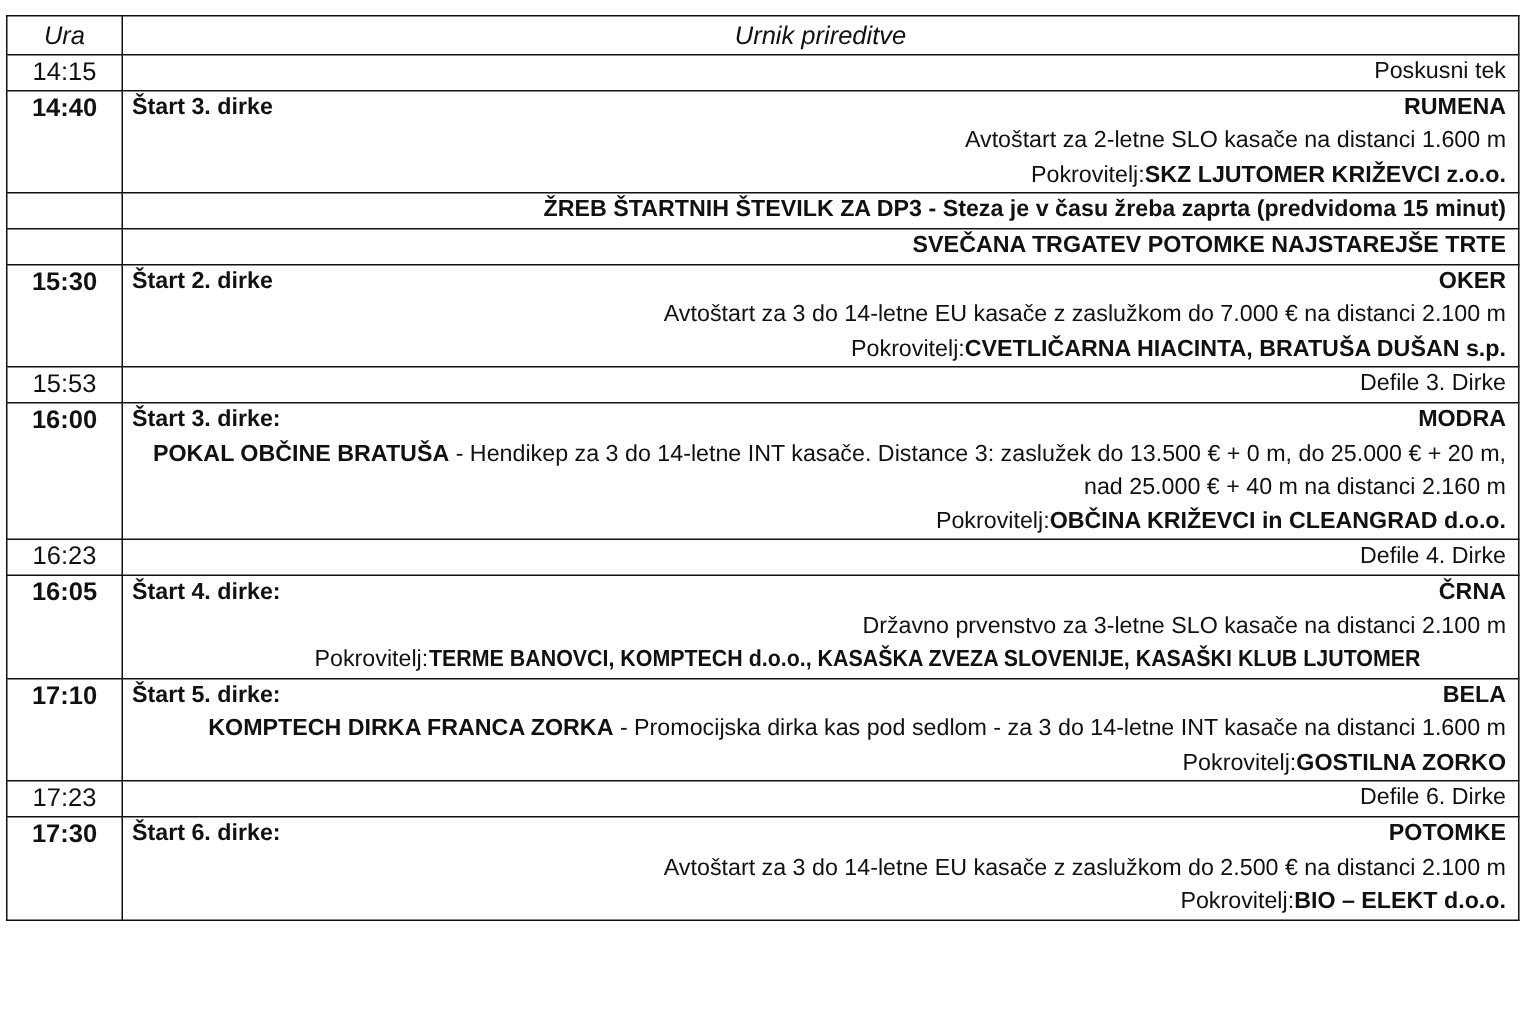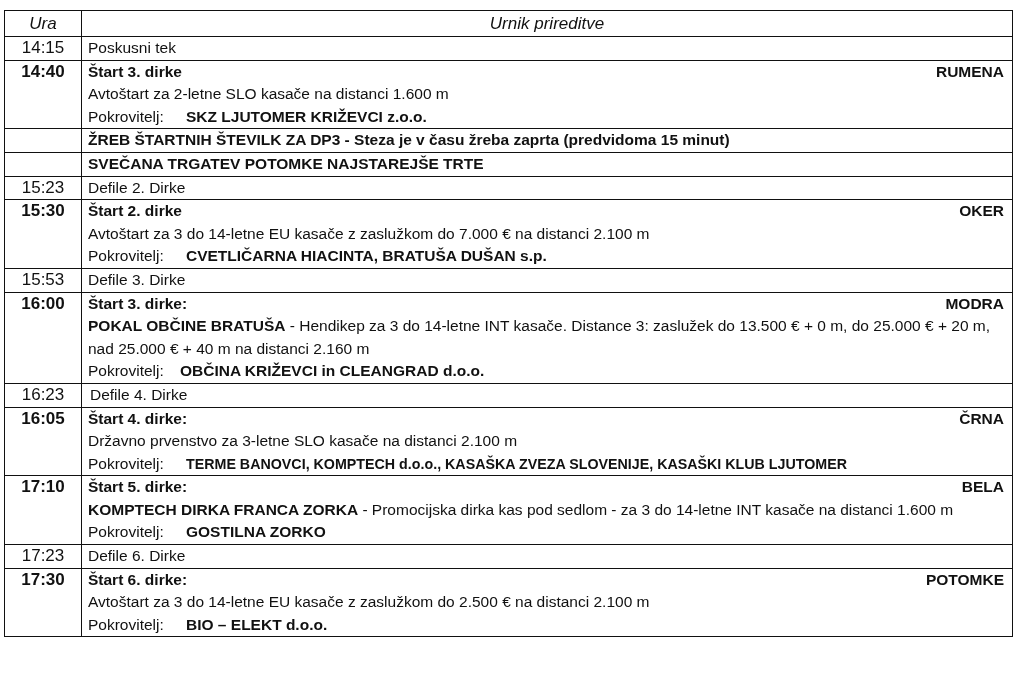--- a/index.html
+++ b/index.html
@@ -2,21 +2,21 @@
 <html><head>
 <meta charset="utf-8">
 <style>
   html, body { margin: 0; padding: 0; background: #ffffff; }
   body { width: 1024px; height: 678px; position: relative; overflow: hidden;
          font-family: "Liberation Sans", sans-serif; color: #111; }
   .sched { position: absolute; left: 4px; top: 10px; width: 1009px; }
   table { border-collapse: collapse; width: 1009px; table-layout: fixed; }
   col.c-time { width: 77px; }
   td, th { border: 1.5px solid #111; padding: 0; vertical-align: top;
-           font-size: 15.5px; line-height: 22.6px; }
+           font-size: 15.5px; line-height: 22.6px; text-align: right; }
   th { font-style: italic; font-weight: normal; font-size: 17px; text-align: center; height: 25px; line-height: 25px; }
   td.time { text-align: center; font-size: 17px; }
   td.time.bold { font-weight: bold; }
   td.desc { padding-left: 6px; padding-right: 8px; }
   .line { display: block; white-space: nowrap; transform-origin: left; }
   .hdr-line { display: flex; justify-content: space-between; font-weight: bold; }
   .color { font-weight: bold; }
   .b { font-weight: bold; }
   .sponsor-label { display: inline-block; width: 98px; }
   .narrow { transform: scaleX(0.92); transform-origin: left; display: inline-block; }
@@ -59,24 +59,20 @@
     <tr>
       <td class="time"></td>
       <td class="desc b">ŽREB ŠTARTNIH ŠTEVILK ZA DP3 - Steza je v času žreba zaprta (predvidoma 15 minut)</td>
     </tr>
 
     <tr>
       <td class="time"></td>
       <td class="desc b">SVEČANA TRGATEV POTOMKE NAJSTAREJŠE TRTE</td>
     </tr>
 
-    <tr>
-      <td class="time">15:23</td>
-      <td class="desc">Defile 2. Dirke</td>
-    </tr>
 
     <tr>
       <td class="time bold">15:30</td>
       <td class="desc">
         <div class="hdr-line">
           <span>Štart 2. dirke</span>
           <span class="color">OKER</span>
         </div>
         <span class="line">Avtoštart za 3 do 14-letne EU kasače z zaslužkom do 7.000 € na distanci 2.100 m</span>
         <span class="line"><span class="sponsor-label">Pokrovitelj:</span><span class="b">CVETLIČARNA HIACINTA, BRATUŠA DUŠAN s.p.</span></span>

